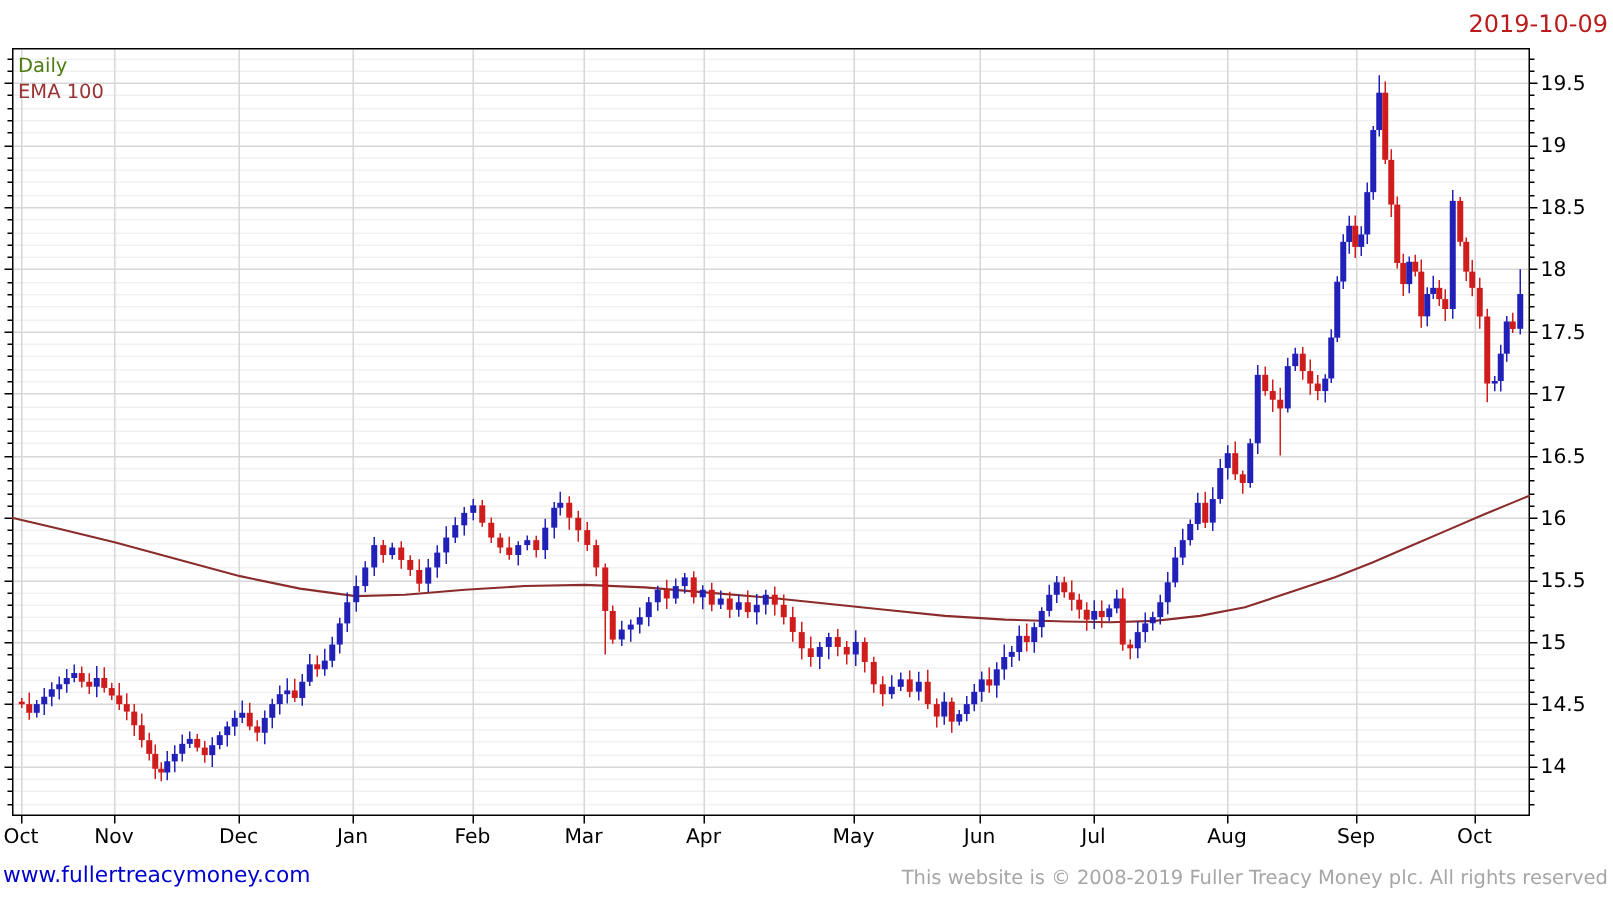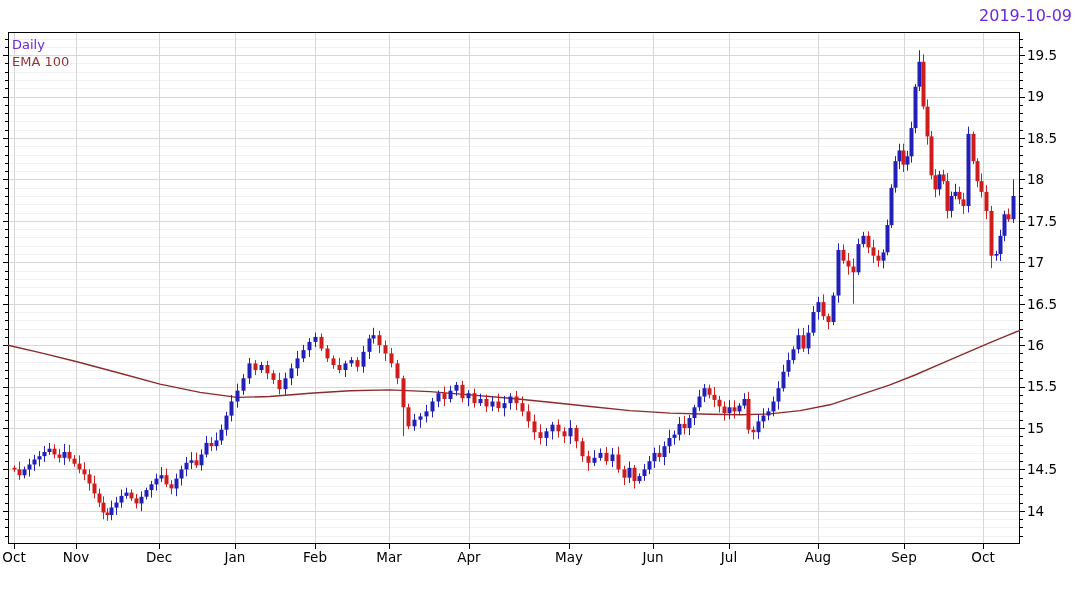--- a/index.html
+++ b/index.html
@@ -1,23 +1,23 @@
 <!DOCTYPE html>
 <html><head>
 <meta charset="utf-8">
 <style>
   html,body{margin:0;padding:0;background:#fff;}
   .page{position:relative;width:1075px;height:600px;background:#fff;overflow:hidden;
         font-family:"DejaVu Sans","Liberation Sans",sans-serif;}
   .titlebar{position:absolute;left:0;top:0;width:1075px;height:30px;}
   .title{position:absolute;left:8px;top:5px;font-size:17px;color:#000;white-space:nowrap;}
   .title .chg{color:#0000dd;margin-left:6px;}
-  .date{position:absolute;right:3px;top:6px;font-size:16px;color:#6d28d9;}
+  .date{position:absolute;right:3px;top:6px;font-size:16px;color:#b91c1c;}
   .legend{position:absolute;left:12px;top:36px;line-height:17px;font-size:13px;}
-  .legend .ld{color:#6d28d9;}
+  .legend .ld{color:#4d7c0f;}
   .legend .le{color:#993333;}
   svg{position:absolute;left:0;top:0;}
   svg text{font-family:"DejaVu Sans","Liberation Sans",sans-serif;fill:#000;}
   .footer-link{position:absolute;left:2px;top:576px;font-size:14.5px;color:#0000cc;text-decoration:none;}
   .footer-copy{position:absolute;right:3px;top:578px;font-size:13px;color:#a6a6a6;}
 </style>
 </head>
 <body>
 
 <div class="page">
@@ -651,14 +651,16 @@
       <text x="818" y="562" font-size="13.5" text-anchor="middle">Aug</text>
       <text x="904" y="562" font-size="13.5" text-anchor="middle">Sep</text>
       <text x="983" y="562" font-size="13.5" text-anchor="middle">Oct</text>
     </svg>
 
   <div class="legend">
     <div class="ld">Daily</div>
     <div class="le">EMA 100</div>
   </div>
 
+  <a class="footer-link" href="#">www.fullertreacymoney.com</a>
+  <div class="footer-copy">This website is © 2008-2019 Fuller Treacy Money plc. All rights reserved</div>
 
 </div>
 
 </body></html>

